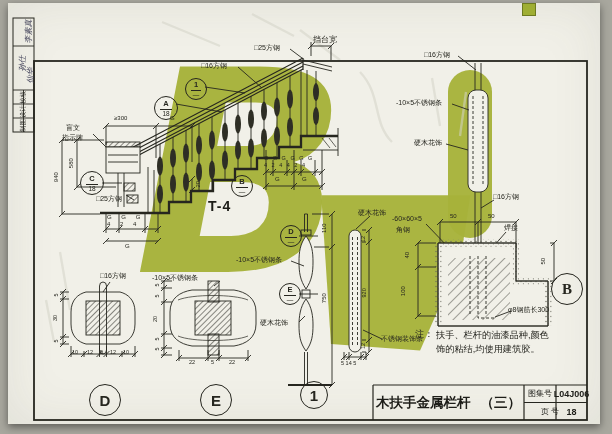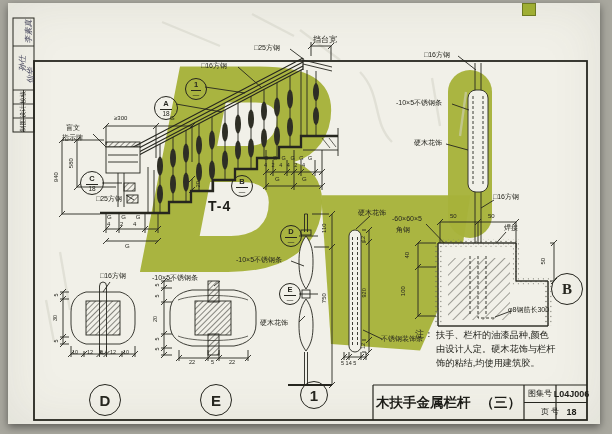--- a/index.html
+++ b/index.html
@@ -314,21 +314,20 @@
   <div class="ck big" style="left:300px;top:381px;width:26px;height:26px">
     <span>1</span>
   </div>
   <div class="ck big" style="left:551px;top:273px;width:30px;height:30px;font-family:'Liberation Serif',serif">
     <span>B</span>
   </div>
 
   <div class="ntag">注：</div>
   <div class="note">
     <span>扶手、栏杆的油漆品种,颜色</span>
-    <span>由设计人定。硬木花饰与栏杆</span>
     <span>饰的粘结,均使用建筑胶。</span>
   </div>
 
   <div class="tb b" style="left:373px;top:385px;width:151px;height:35px;display:flex;align-items:center;justify-content:center;gap:10px;font-size:13.5px">
     <span>木扶手金属栏杆</span>
     <span>（三）</span>
   </div>
   <div class="tb" style="left:524px;top:385px;width:32px;height:17px;display:flex;align-items:center;justify-content:center;font-size:8px">图集号</div>
   <div class="tb b" style="left:556px;top:385px;width:31px;height:17px;display:flex;align-items:center;justify-content:center;font-size:9px">L04J006</div>
   <div class="tb" style="left:524px;top:403px;width:52px;height:17px;display:flex;align-items:center;justify-content:center;font-size:8px">页 号</div>

